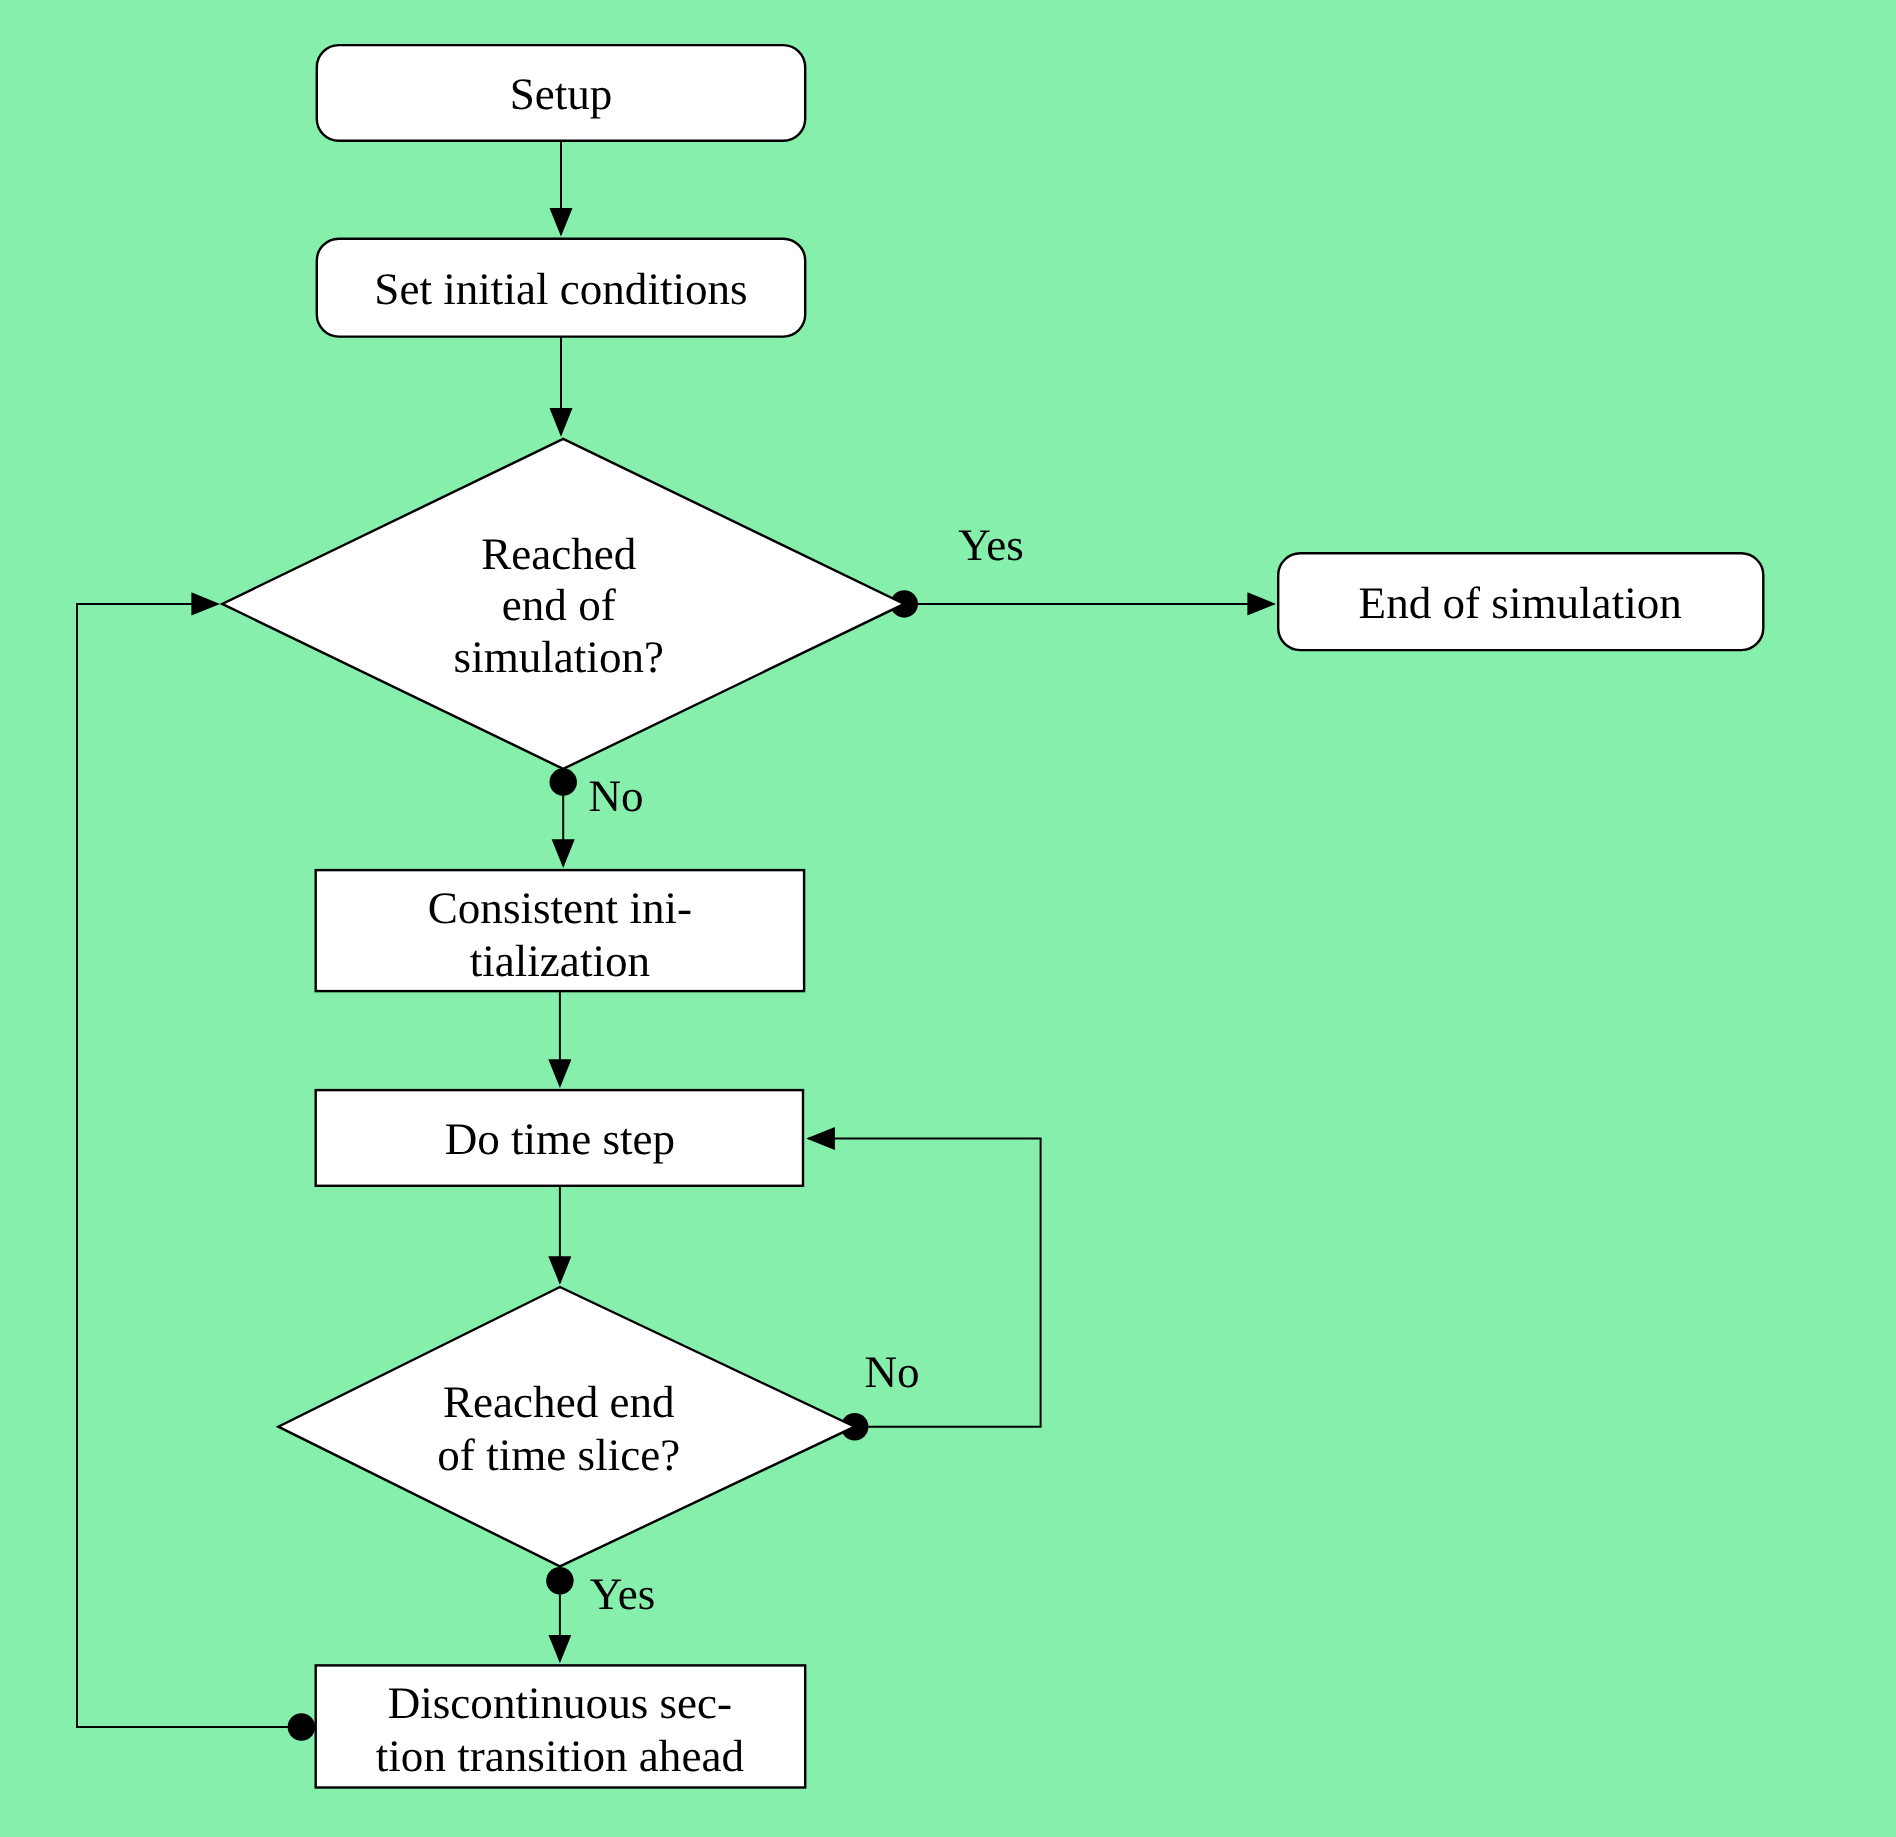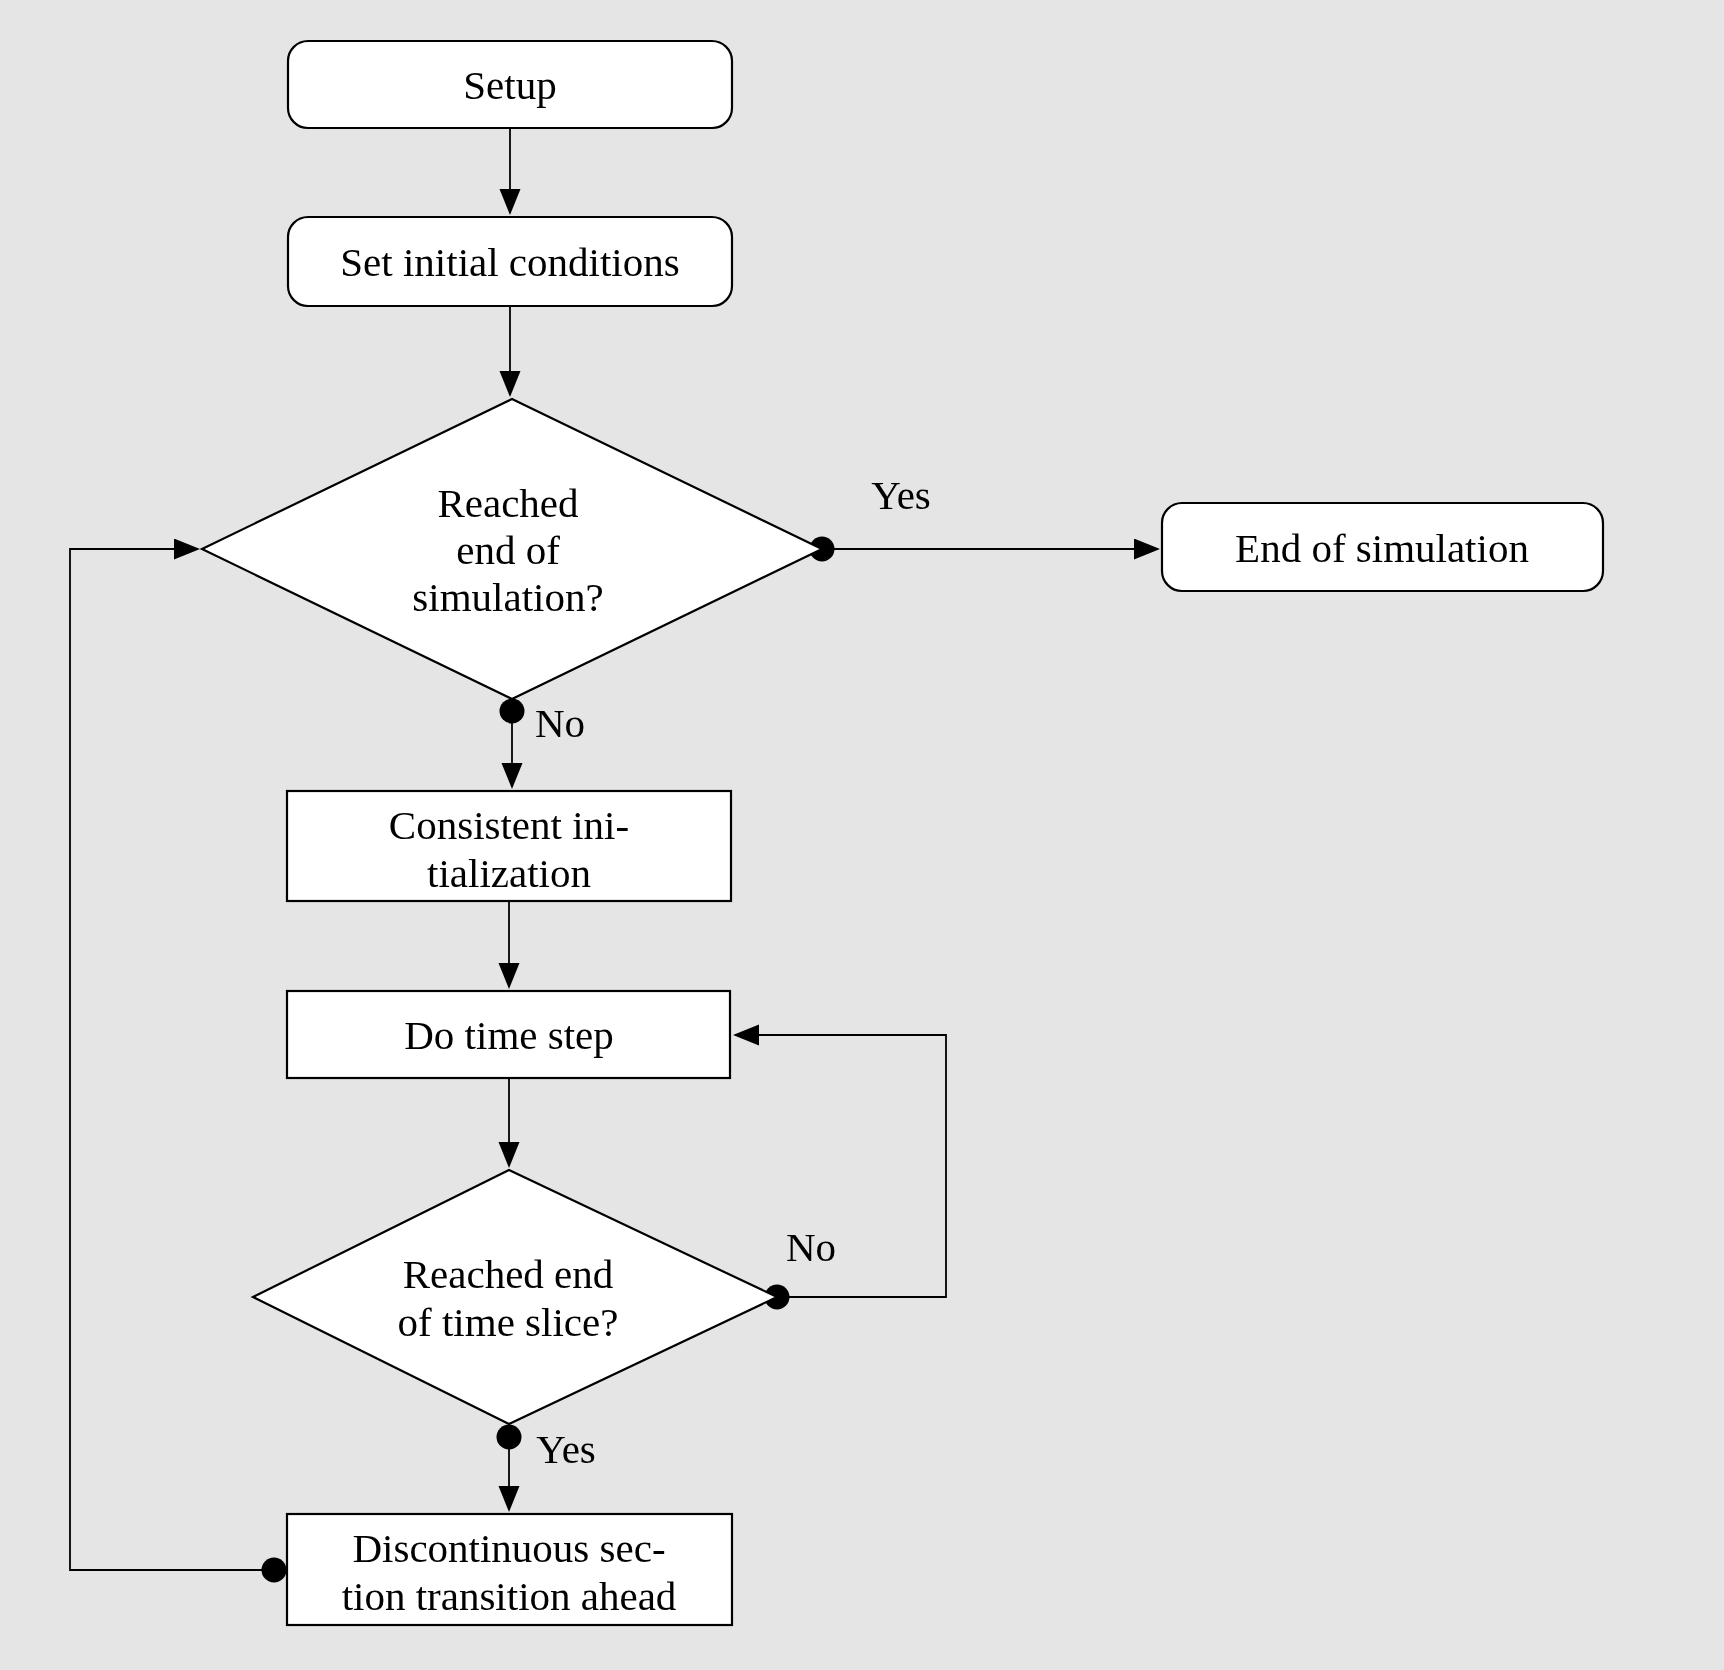--- a/index.html
+++ b/index.html
@@ -4,21 +4,21 @@
 <style>
   html, body {
     margin: 0;
     padding: 0;
     background: #ffffff;
   }
   .canvas {
     position: relative;
     width: 1724px;
     height: 1670px;
-    background: #e5e5e5;
+    background: #86efac;
   }
   svg {
     display: block;
   }
   .shape {
     fill: #ffffff;
     stroke: #000000;
     stroke-width: 2.2;
   }
   .edge {

